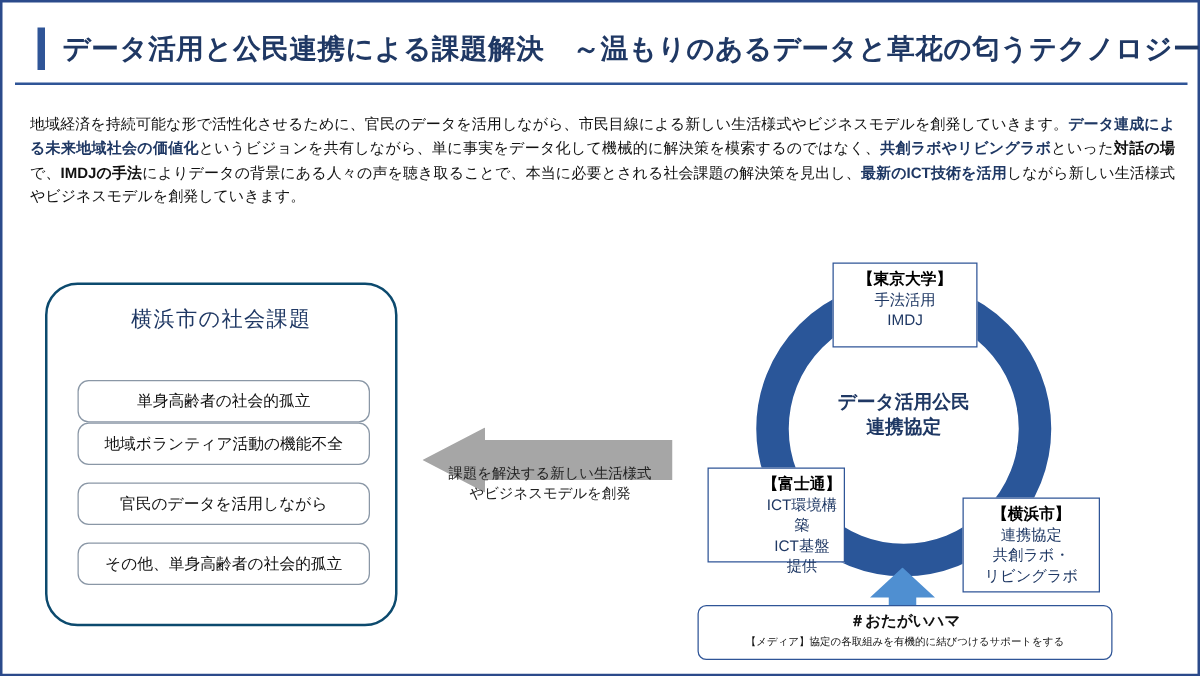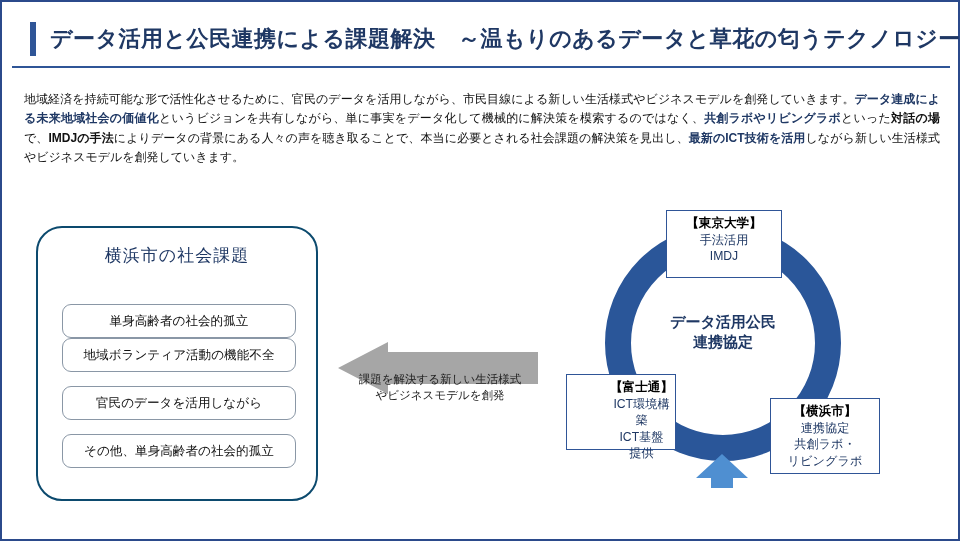--- a/index.html
+++ b/index.html
@@ -151,14 +151,18 @@
       <span>連携協定</span><br>
       <span>共創ラボ・</span><br>
       <span>リビングラボ</span>
     </div>
   </div>
 
   <svg style="position:absolute; left:690px; top:452px;" width="60" height="34" viewBox="0 0 60 34">
     <polygon points="30,0 56,24 41,24 41,34 19,34 19,24 4,24" fill="#4f8fd1"></polygon>
   </svg>
 
+  <div class="bottom-box">
+    <div class="bottom-title">＃おたがいハマ</div>
+    <div class="bottom-sub">【メディア】協定の各取組みを有機的に結びつけるサポートをする</div>
+  </div>
 
 </div>
 
 </body></html>

